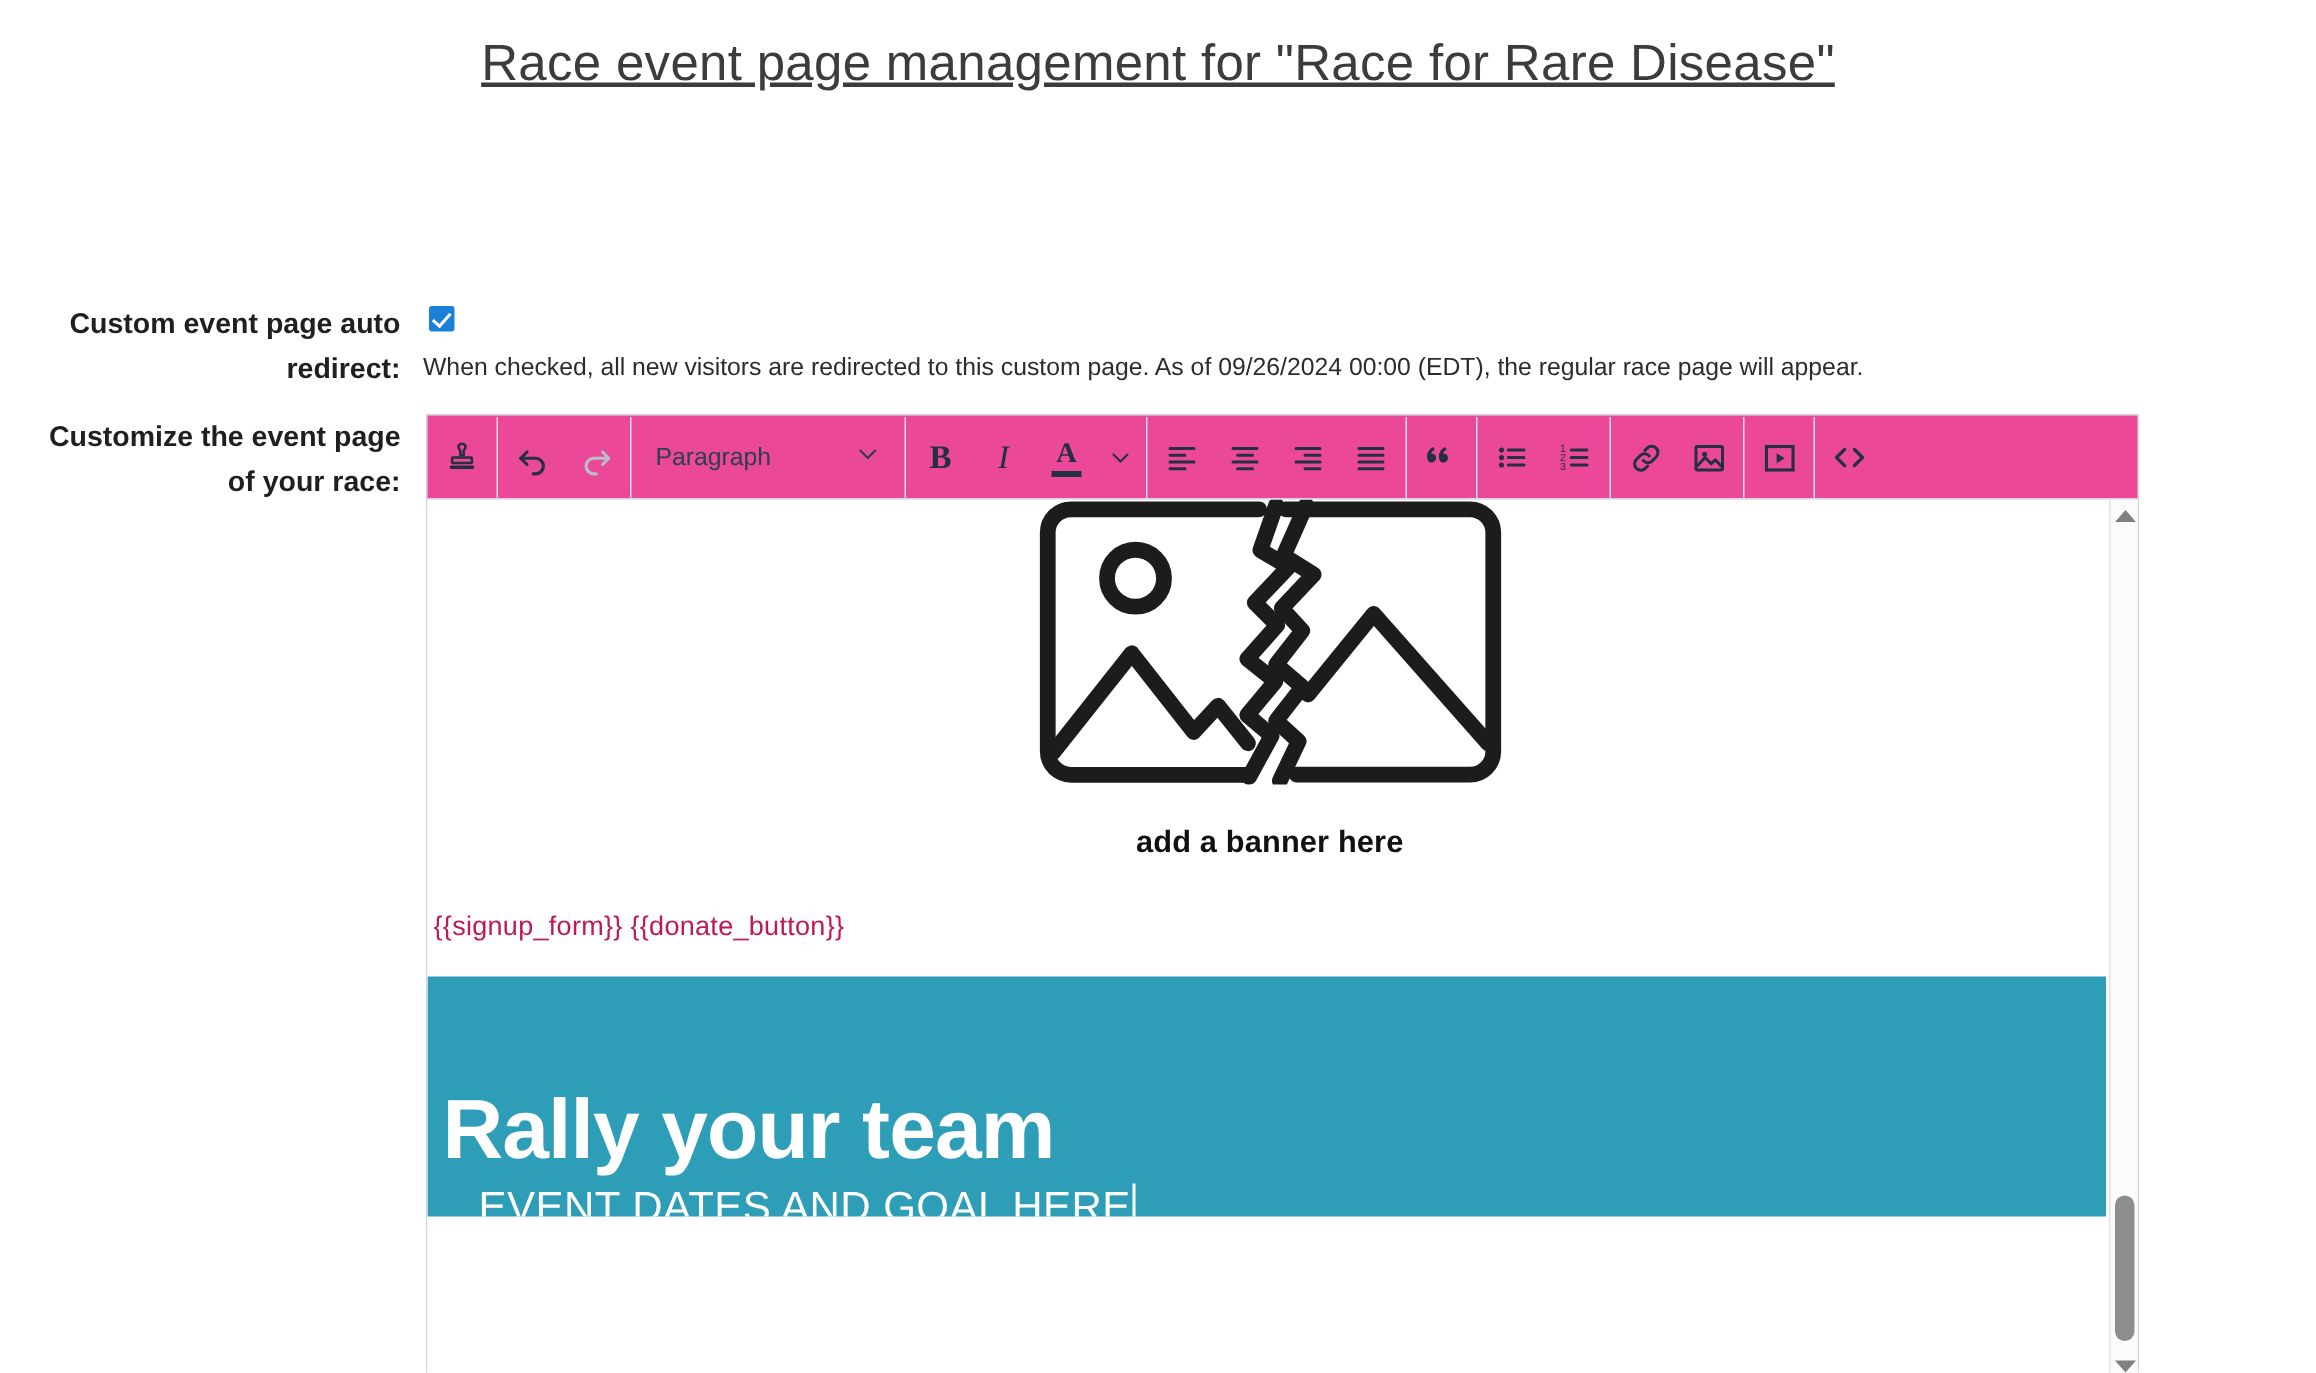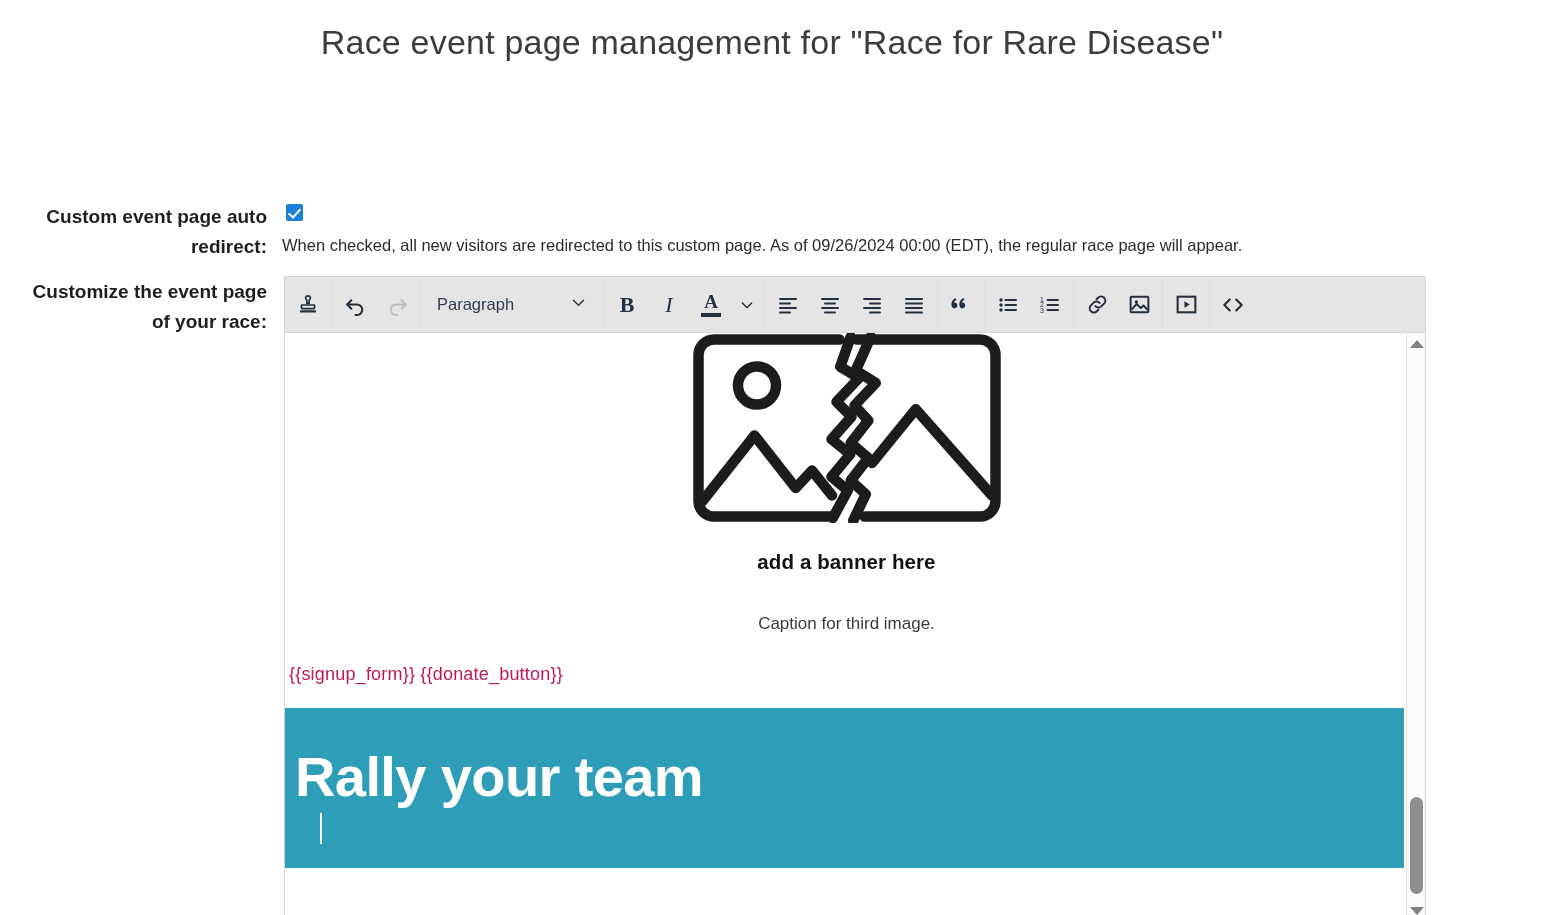--- a/index.html
+++ b/index.html
@@ -17,20 +17,21 @@
     text-align: center;
     font-size: 34px;
     font-weight: 400;
     color: #3c3c3c;
     letter-spacing: .2px;
     margin: 0;
     padding: 18px 0 0 0;
     height: 66px;
     line-height: 48px;
     white-space: nowrap;
+    text-decoration: underline;
   }
 
   
   #form {
     position: relative;
     width: 1544px;
   }
 
   .row { position: absolute; }
 
@@ -86,24 +87,24 @@
     position: absolute;
     left: 284px; top: 210px;
     width: 1142px;
     background: #fff;
     border: 1px solid #d4d7da;
   }
 
   
   #toolbar {
     display: flex;
-    align-items: center;
+    align-items: flex-end;
     height: 56px;
     border-bottom: 1px solid #d4d7da;
-    background: #e5e5e5;
+    background: #ec4899;
   }
   .tb-group {
     display: flex;
     align-items: center;
     border-right: 1px solid #dcdfe2;
     padding: 0 2px;
   }
   .tb-group:last-child { border-right: none; }
 
   .tb-btn {
@@ -196,20 +197,21 @@
     padding: 36px 0 0 10px;
     overflow: hidden;
   }
   #hero-title {
     font-size: 56px;
     font-weight: bold;
     color: #ffffff;
     line-height: 66px;
     letter-spacing: -.6px;
     white-space: nowrap;
+    margin-top: 33px;
   }
   #hero-sub {
     font-size: 28px;
     color: #ffffff;
     line-height: 38px;
     letter-spacing: .3px;
     padding-left: 24px;
     white-space: nowrap;
     position: relative;
     display: inline-block;
@@ -428,27 +430,26 @@
 
             <path d="M72 52l17.5-21.5L120 65"></path>
 
             <path d="M63.5 1.5l-4.2 12 7.5 4.5-9 9.5 6 6-8 9 7.5 6-7.5 9 6.5 5.5-6 11"></path>
             <path d="M71.5 1.5l-6 13.5 8 5-8.5 9 5.5 6-7 9 7 6-7 9 6 5.5-5 10.5"></path>
           </svg>
 
           <div class="ph-line">add a banner here</div>
         </div>
 
-        <div id="caption">Caption for third image.</div>
 
         <div id="shortcodes">{{signup_form}} {{donate_button}}</div>
 
         <div id="teal-banner" style="background: rgb(46, 158, 184);">
           <div id="hero-title">Rally your team</div>
-          <div id="hero-sub"><span id="caret"></span></div>
+          <div id="hero-sub"><span>EVENT DATES AND GOAL HERE</span><span id="caret"></span></div>
         </div>
 
       </div>
 
       <div id="vscroll">
         <div class="sb-arrow" id="vs-up">
           <span class="tri tri-up"></span>
         </div>
         <div id="vs-thumb"></div>
         <div class="sb-arrow" id="vs-down">

